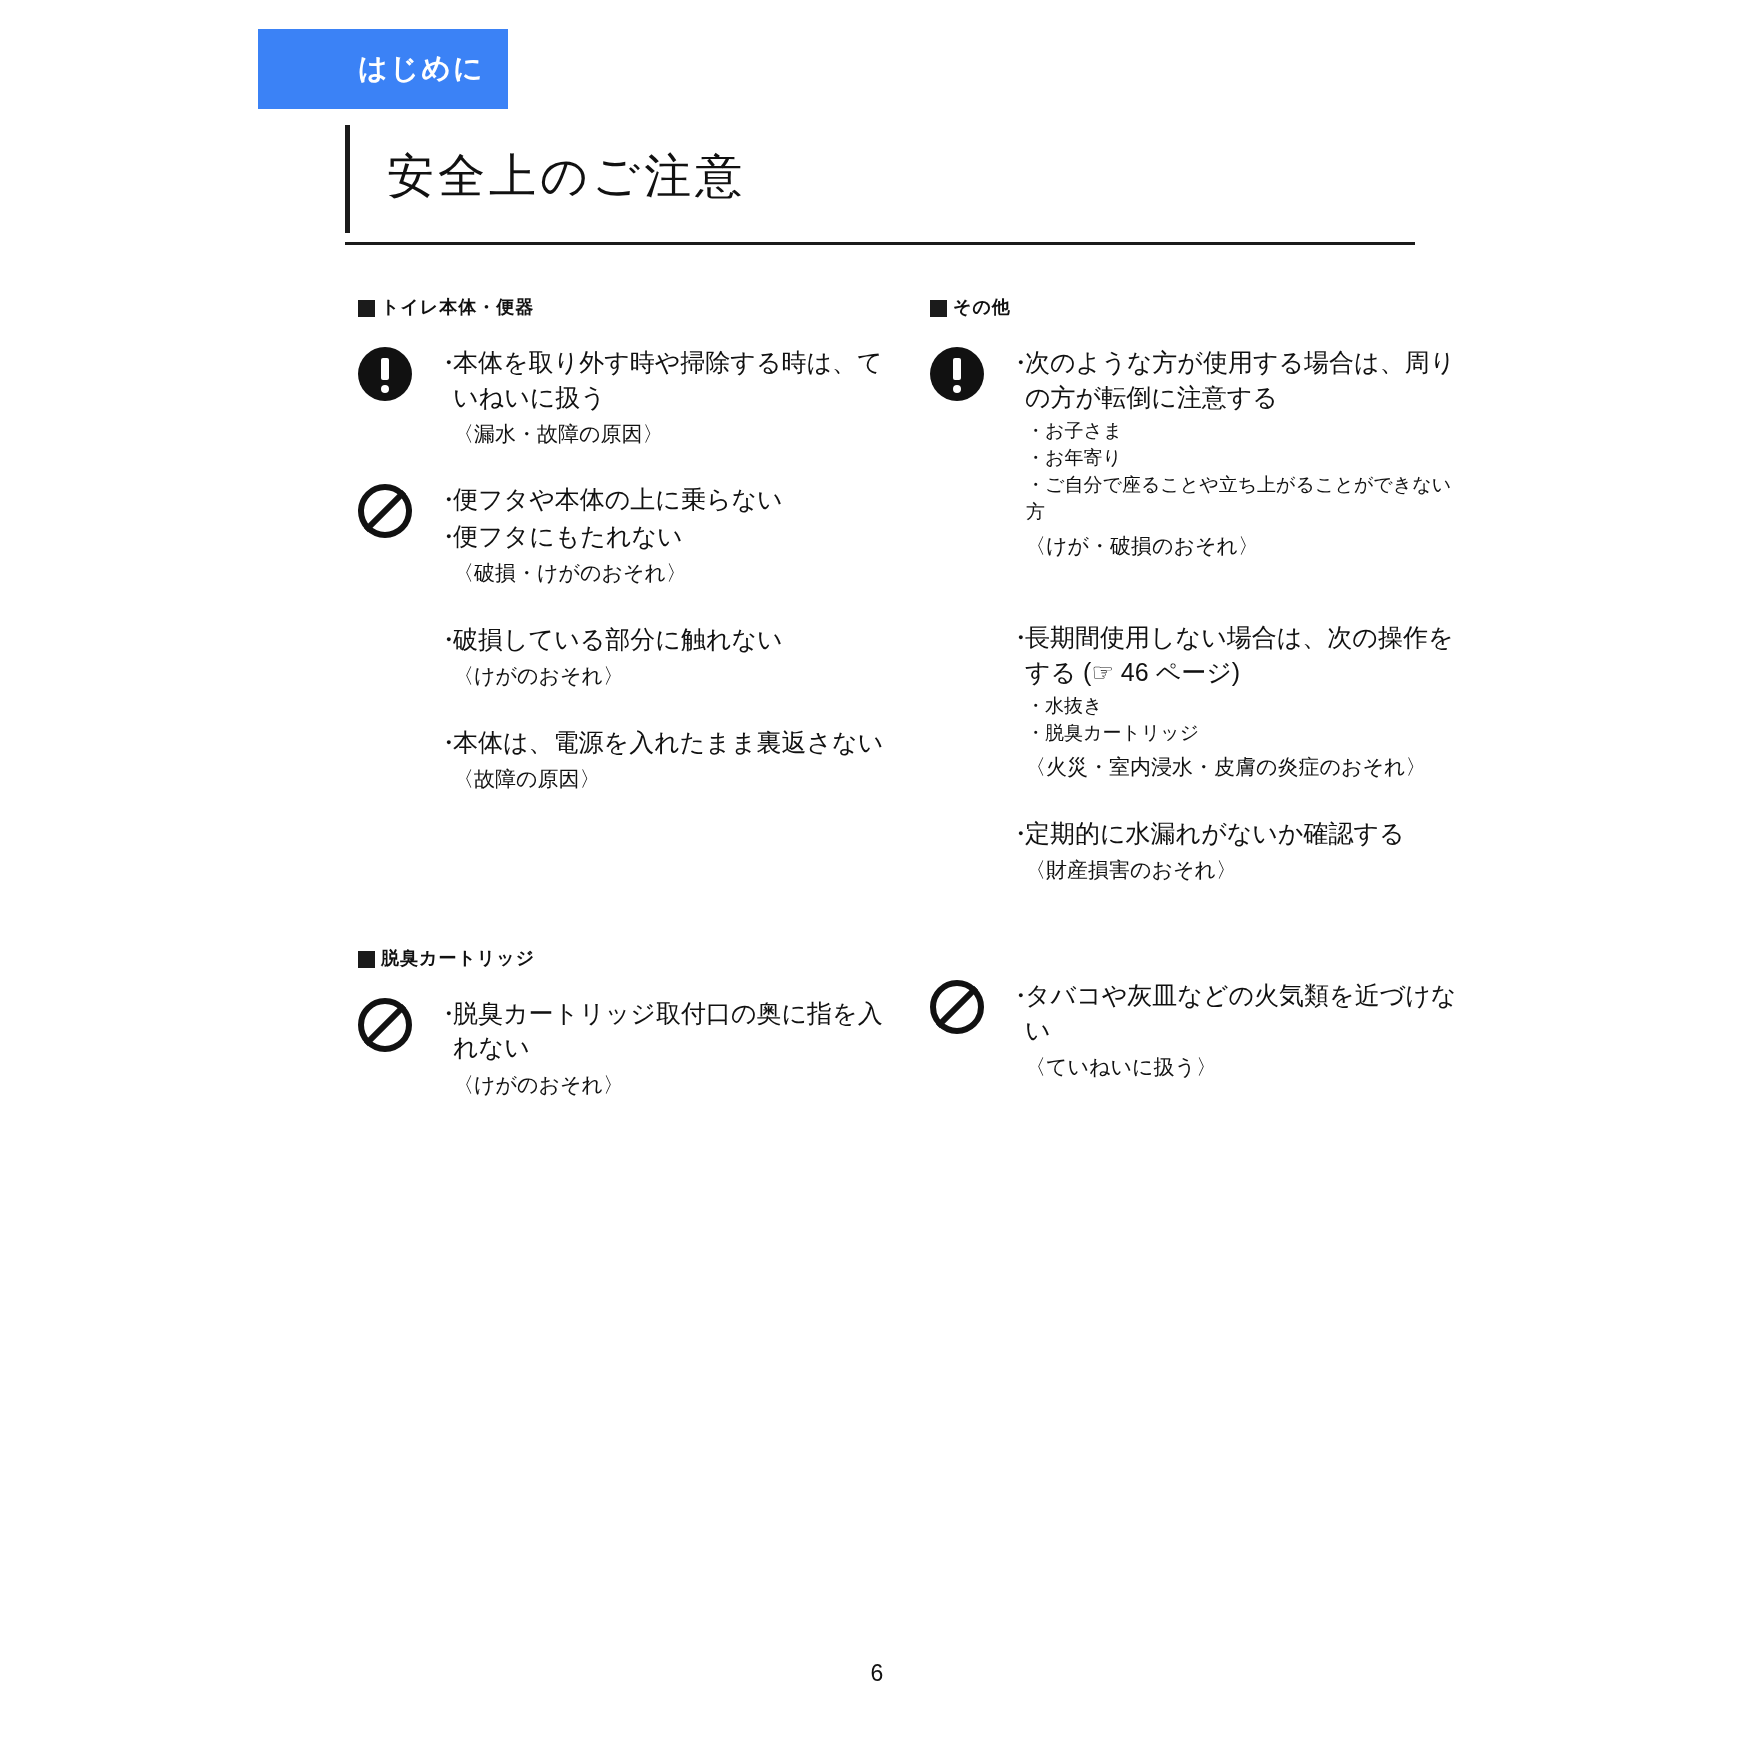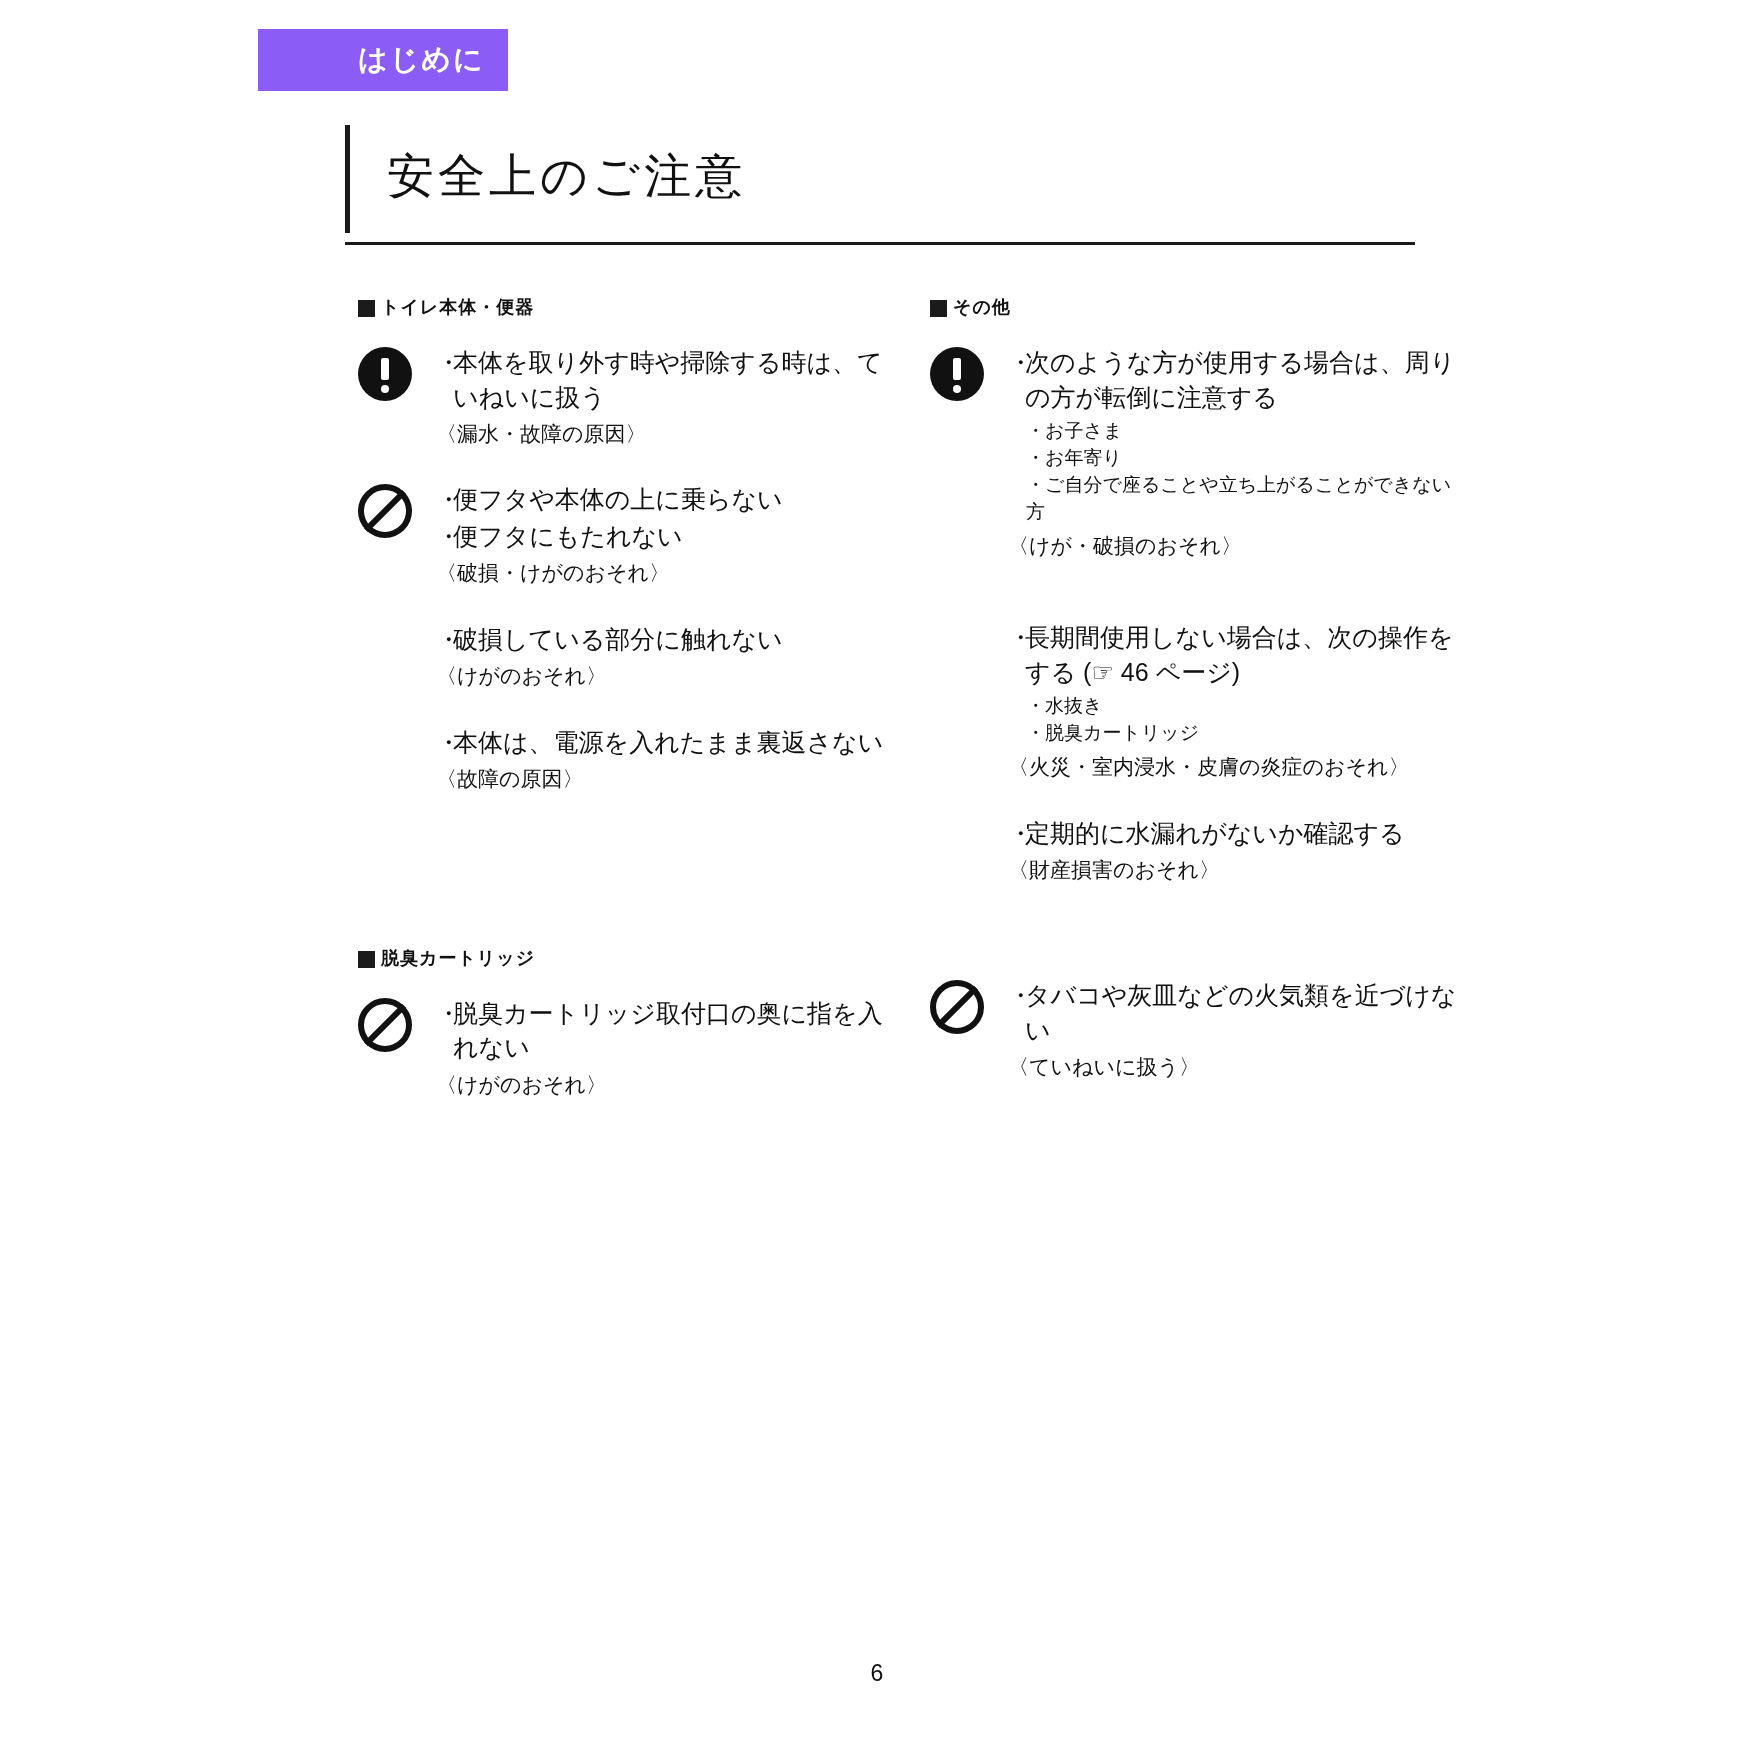--- a/index.html
+++ b/index.html
@@ -21,22 +21,22 @@
     height: 1754px;
     box-sizing: border-box;
   }
 
   
   .chapter-tab {
     position: absolute;
     left: 258px;
     top: 29px;
     width: 250px;
-    height: 62px;
-    background: #8b5cf6;
+    height: 80px;
+    background: #3b82f6;
     color: #ffffff;
     display: flex;
     align-items: center;
     padding-left: 100px;
     box-sizing: border-box;
     font-size: 29px;
     font-weight: bold;
     letter-spacing: 2px;
   }
 
@@ -189,21 +189,21 @@
   .sub-line {
     font-size: 19px;
     line-height: 1.42;
     color: #111;
   }
   .note {
     font-size: 21px;
     line-height: 1.4;
     color: #111;
     margin-top: 5px;
-    margin-left: 0;
+    margin-left: 17px;
   }
 
   .spacer-lg { height: 118px; }
   .spacer-md { height: 60px; }
   .spacer-sm { height: 26px; }
 
   
   .page-number {
     position: absolute;
     left: 0;

